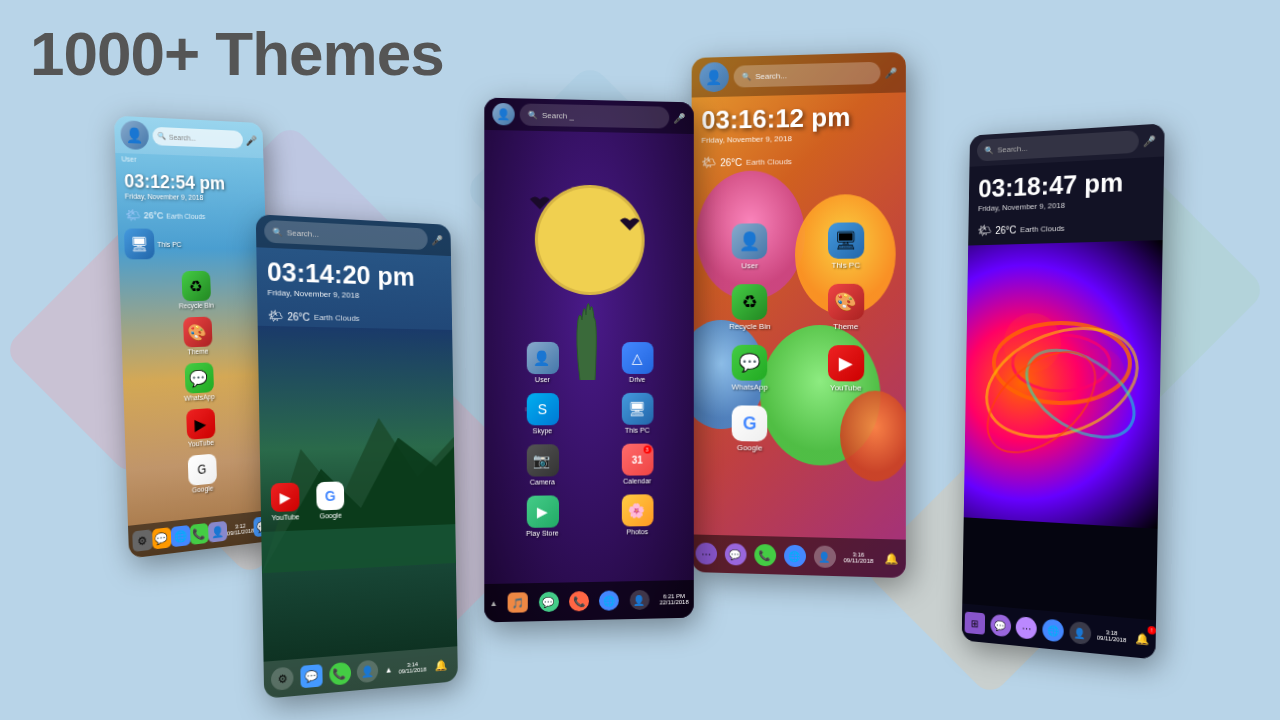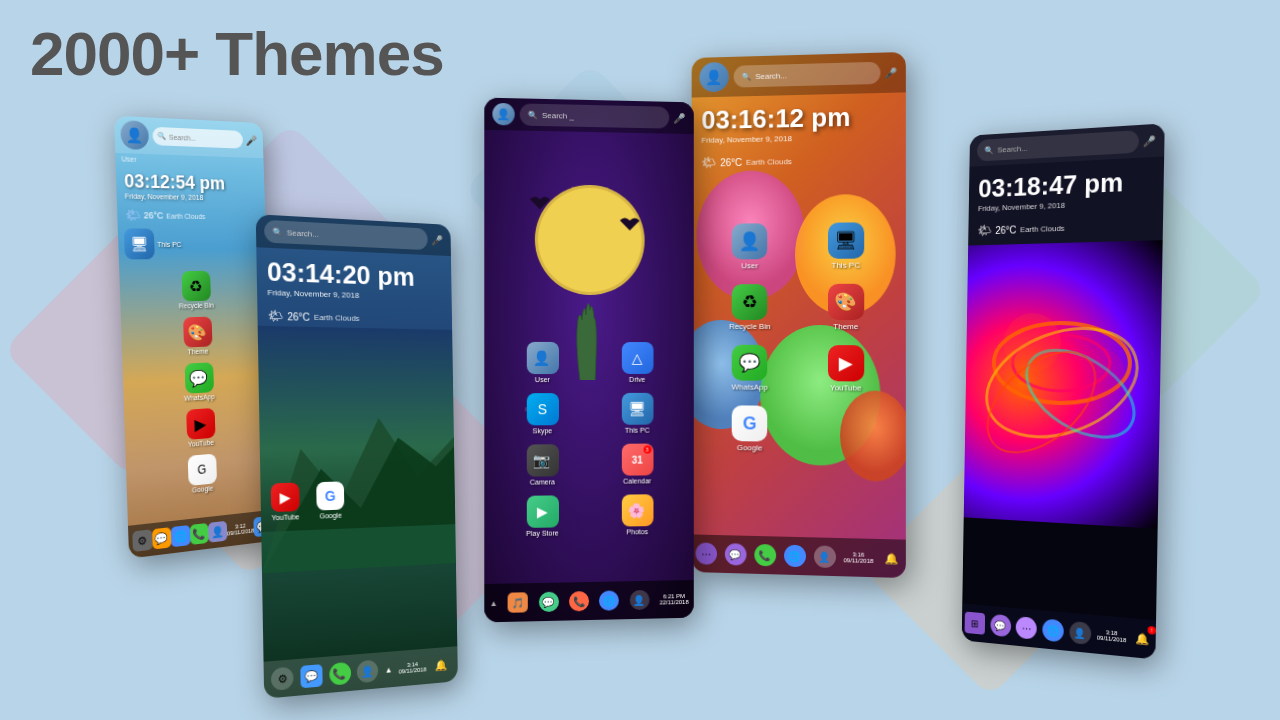--- a/index.html
+++ b/index.html
@@ -305,21 +305,21 @@
   <div class="diamond diamond-1"></div>
   <div class="diamond diamond-2"></div>
   <div class="diamond diamond-3"></div>
   <div class="diamond diamond-4"></div>
   <div class="diamond diamond-5"></div>
   <div class="diamond diamond-6"></div>
   <div class="diamond diamond-7"></div>
   <div class="diamond diamond-8"></div>
 </div>
 
-<h1 class="title">2000+ Themes</h1>
+<h1 class="title">1000+ Themes</h1>
 
 <div class="phones-container">
 
   <div class="phone-screen phone1">
     <div class="phone1-header">
       <div class="phone1-avatar icon-user">👤</div>
       <div class="phone1-search">
         <span style="font-size:7px; color:#888;">🔍</span>
         <span style="margin-left:3px; font-size:7px; color:#888;">Search...</span>
       </div>

